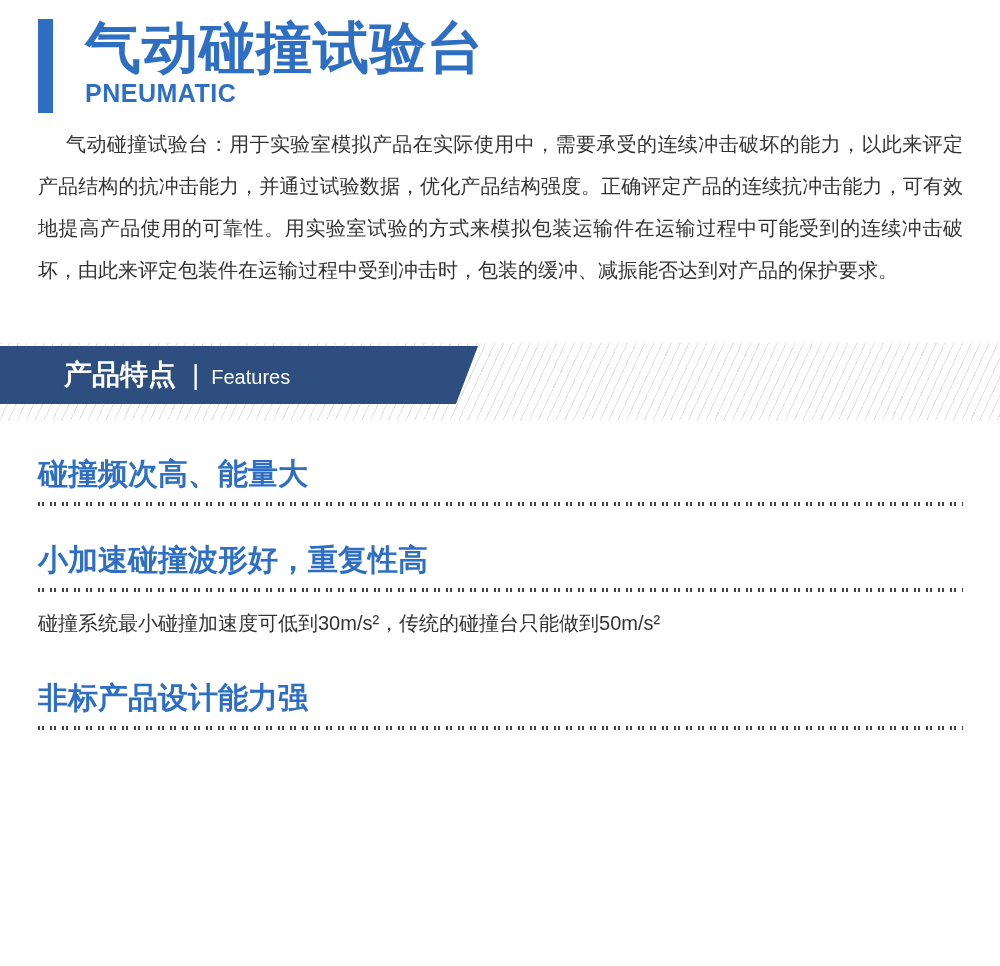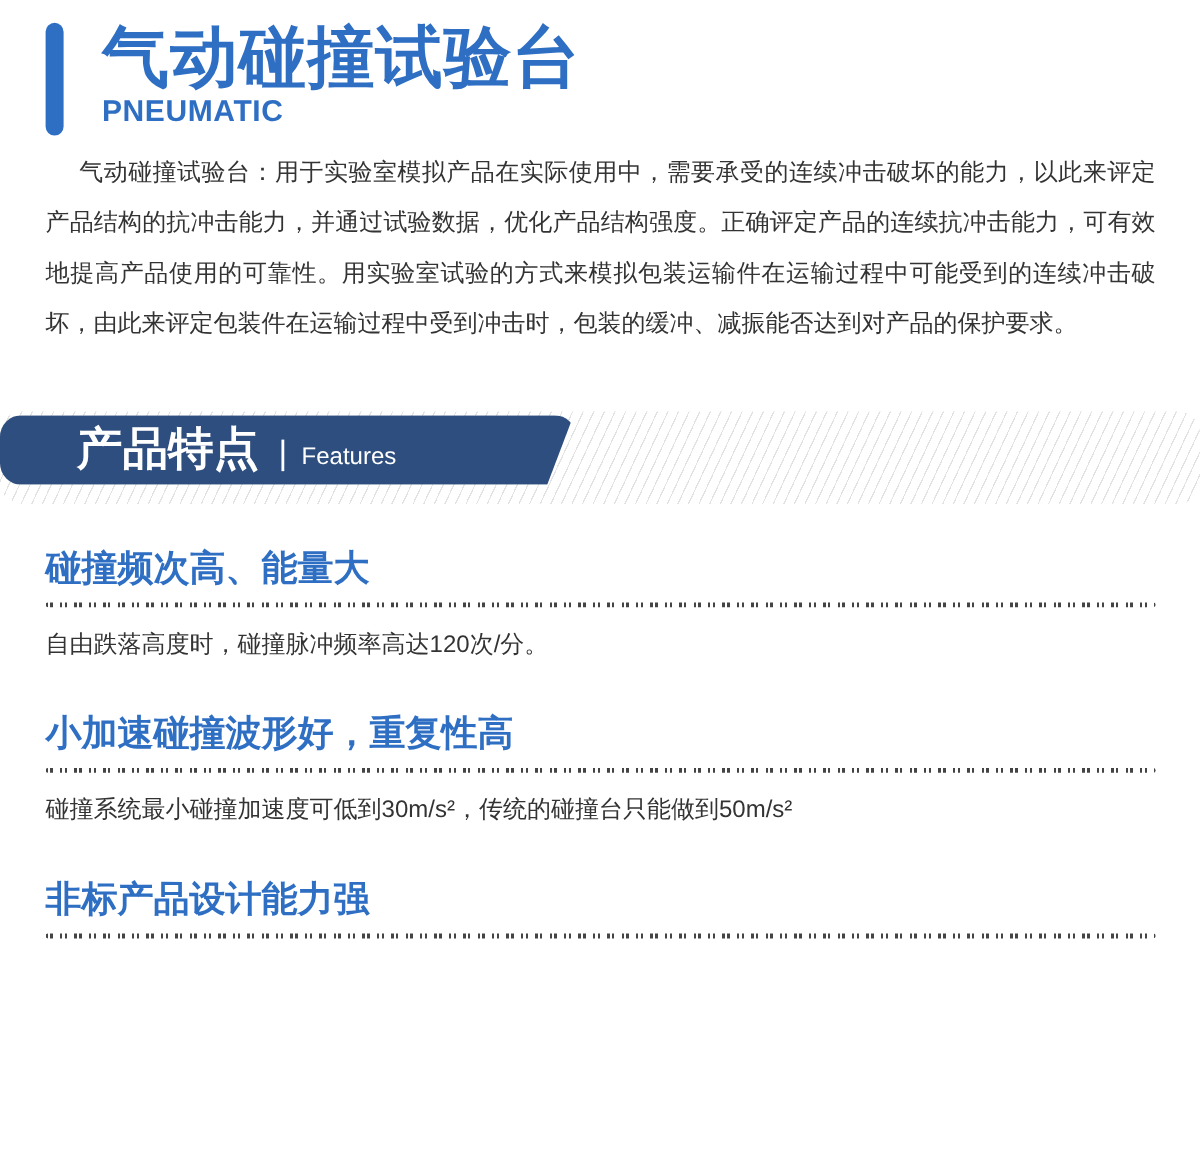--- a/index.html
+++ b/index.html
@@ -2,21 +2,21 @@
 <html style="--accent: #2e6fc4; --banner: #2d4e7e; --text: #333333; --dash: #444444; --stripe: #e2e2e2;"><head>
 <meta charset="utf-8">
 <style>
   :root {
     --accent: #2e6fc4;
     --banner: #2d4e7e;
     --text: #333333;
     --dash: #444444;
     --stripe: #e2e2e2;
   }
-  * { box-sizing: border-box; border-radius: 18px; }
+  * { box-sizing: border-box; }
   html, body {
     margin: 0;
     padding: 0;
     background: #ffffff;
     font-family: "Liberation Sans", "DejaVu Sans", sans-serif;
   }
   .page {
     position: relative;
     width: 1000px;
     height: 966px;
@@ -82,21 +82,21 @@
     width: 480px;
     height: 58px;
     background: var(--banner);
     clip-path: polygon(0 0, 478px 0, 456px 100%, 0 100%);
     display: flex;
     align-items: baseline;
     padding: 7px 0 0 64px;
     color: #ffffff;
   }
   .banner-cn {
-    font-size: 38px;
+    font-size: 28px;
     line-height: 44px;
     font-weight: bold;
   }
   .banner-sep {
     font-size: 28px;
     font-weight: 400;
     margin: 0 12px 0 16px;
   }
   .banner-en {
     font-size: 20px;
@@ -155,21 +155,20 @@
       <span class="banner-cn">产品特点</span>
       <span class="banner-sep">|</span>
       <span class="banner-en">Features</span>
     </div>
   </div>
 
   <section class="feature">
     <h2 class="feature-heading">碰撞频次高、能量大</h2>
     <div class="dash-line"></div>
     <div class="feature-body">
-      <div class="feature-line">自由跌落高度时，碰撞脉冲频率高达120次/分。</div>
     </div>
   </section>
 
   <section class="feature">
     <h2 class="feature-heading">小加速碰撞波形好，重复性高</h2>
     <div class="dash-line"></div>
     <div class="feature-body">
       <div class="feature-line">碰撞系统最小碰撞加速度可低到30m/s²，传统的碰撞台只能做到50m/s²</div>
     </div>
   </section>

